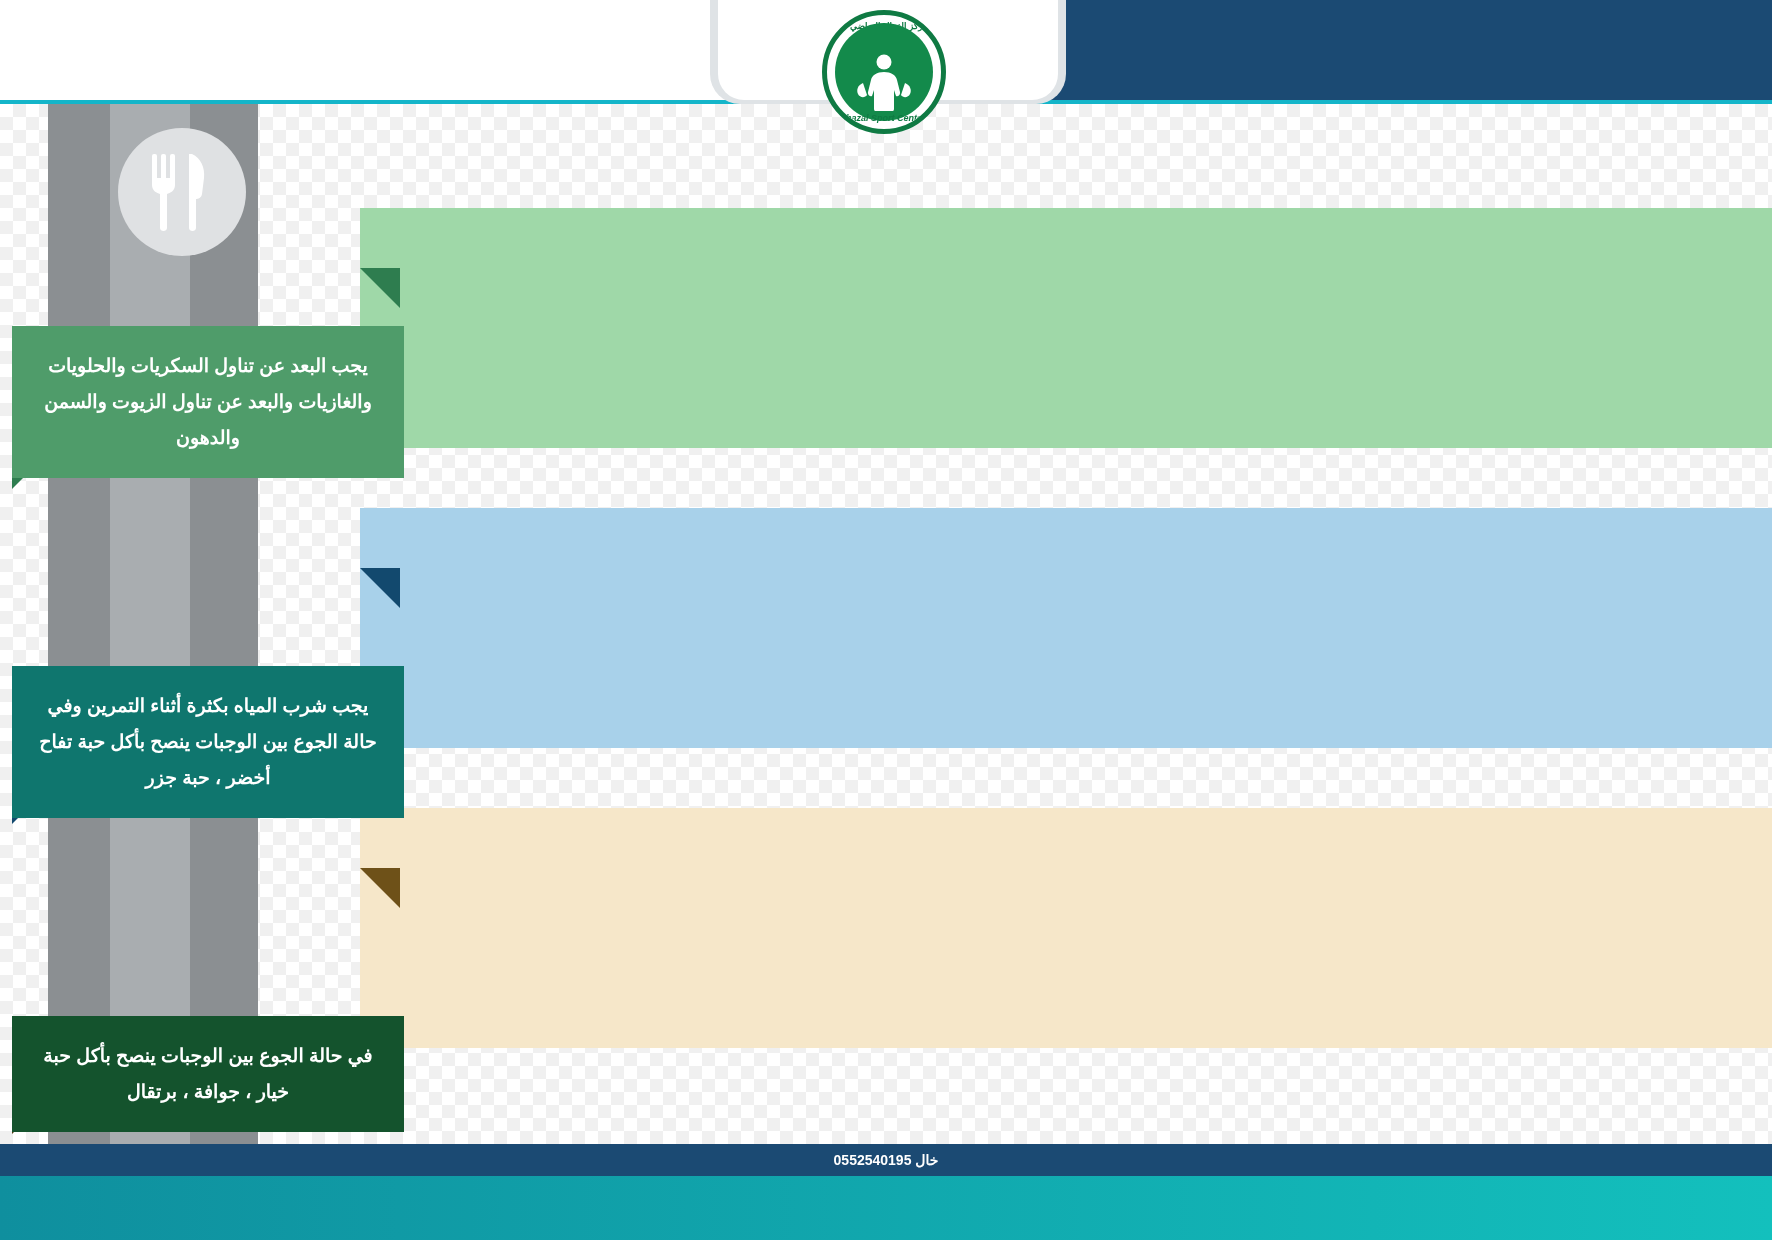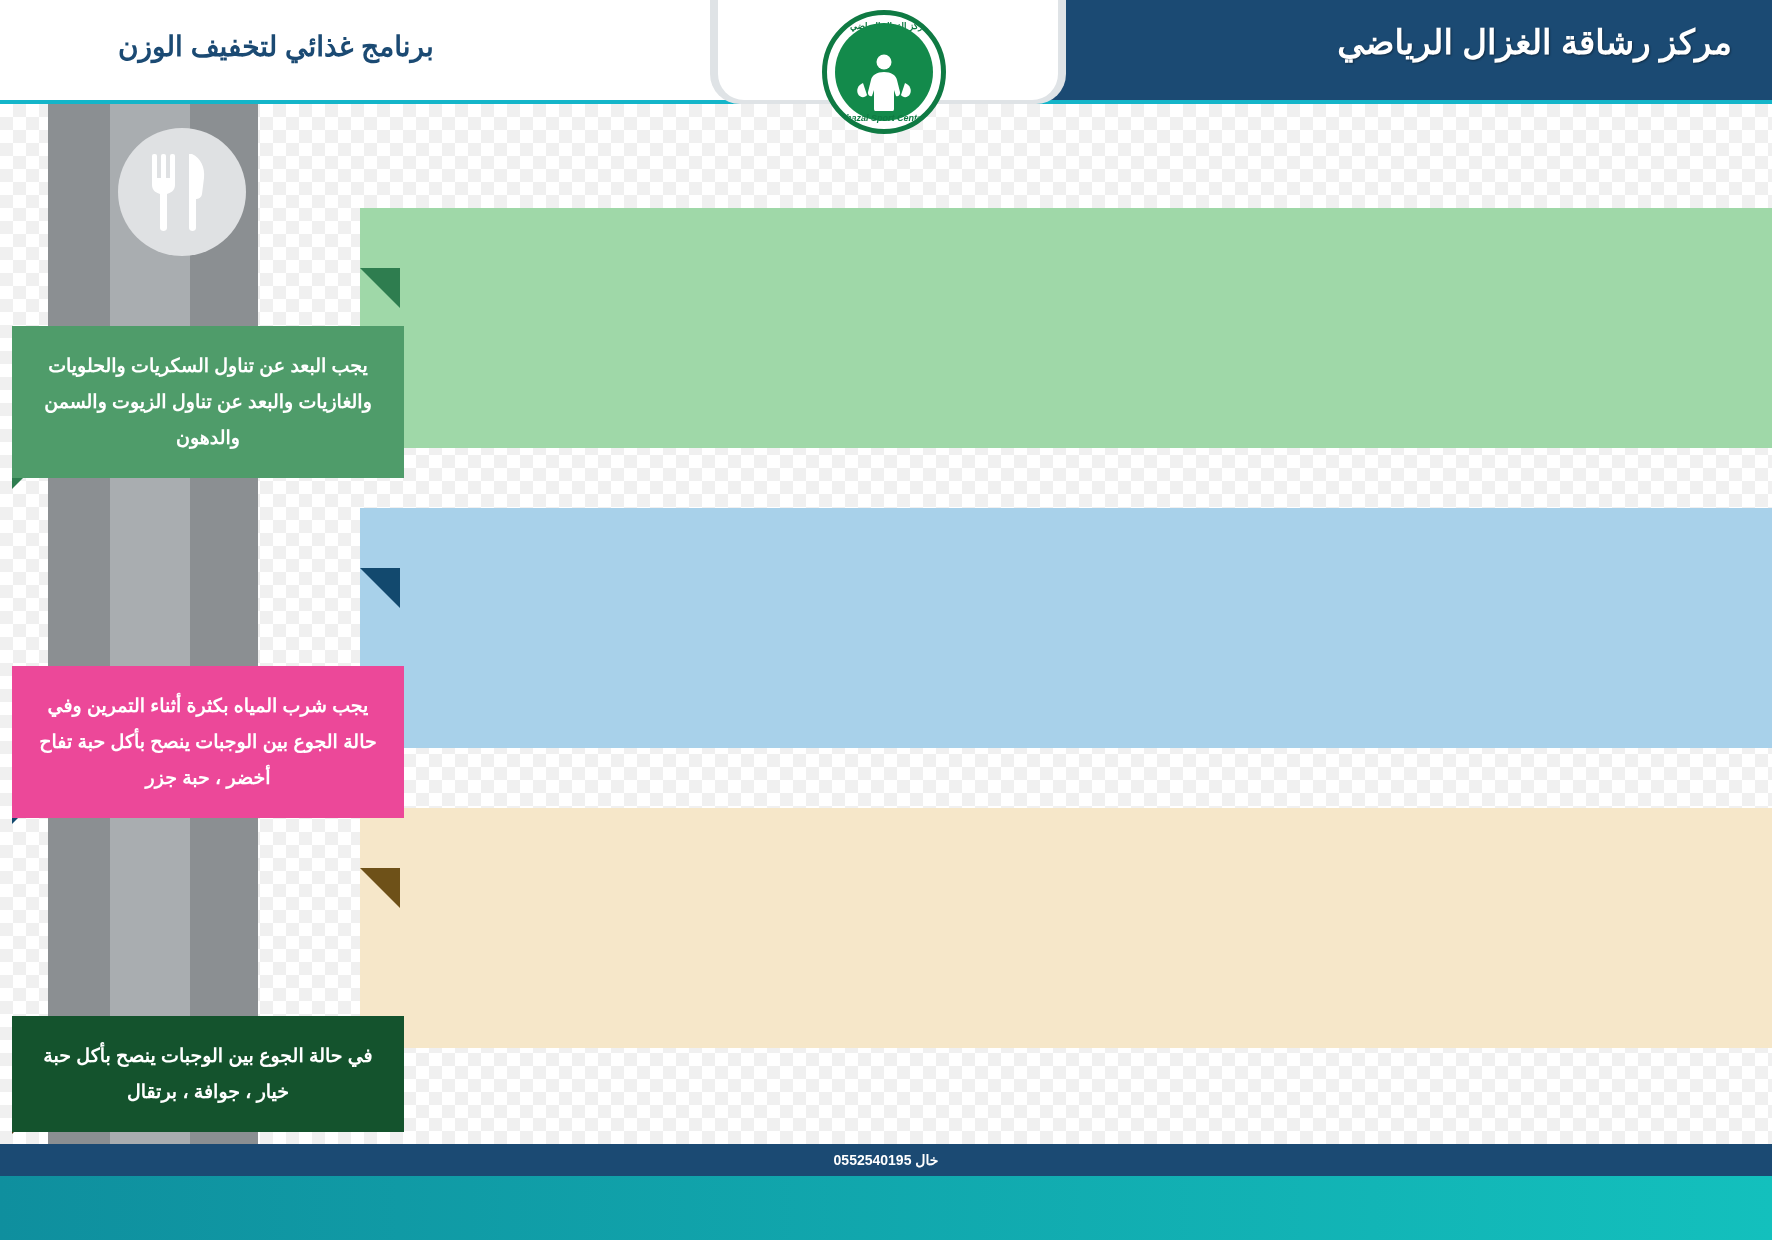--- a/index.html
+++ b/index.html
@@ -110,21 +110,21 @@
   .fold-2 { left:360px; top:568px; border-top:40px solid #12496e; border-left:40px solid transparent; }
   .fold-3 { left:360px; top:868px; border-top:40px solid #6e5118; border-left:40px solid transparent; }
 
   
   .note {
     position:absolute; z-index:4; width:392px;
     color:#ffffff; font-size:19px; line-height:1.9;
     padding:22px 26px; text-align:center; font-weight:bold;margin-top:6px;
   }
   .note-1 { left:12px; top:320px; background:#4f9c6a; }
-  .note-2 { left:12px; top:660px; background:#ec4899; }
+  .note-2 { left:12px; top:660px; background:#0f766e; }
   .note-3 { left:12px; top:1010px; background:#14532d; }
 
   .note-tail { position:absolute; width:0; height:0; z-index:3; }
   .note-tail-1 { left:12px; top:455px; border-left:34px solid #2e7d4f; border-bottom:34px solid transparent; }
   .note-tail-2 { left:12px; top:790px; border-left:34px solid #12496e; border-bottom:34px solid transparent; }
   .note-tail-3 { left:12px; top:1100px; border-left:34px solid #4d380f; border-bottom:34px solid transparent; }
 
   
   .meal-col { position:absolute; z-index:6; }
 
@@ -145,25 +145,23 @@
     position:absolute; left:0; top:1176px; width:1772px; height:64px;
     background:linear-gradient(90deg,#0f8f9e,#13c0bd); z-index:8;
   }
 </style>
 </head>
 <body>
 
 <div class="checker"></div>
 
 <div class="header">
-  <div class="header-left-title">مركز رشاقة الغزال الرياضي</div>
   <div class="header-white-panel"></div>
   <div class="header-notch-shadow"></div>
   <div class="header-notch"></div>
-  <div class="header-right-title">برنامج غذائي لتخفيف الوزن</div>
 </div>
 <div class="header-blue-strip"></div>
 
 <div class="logo">
   <div class="logo-circle">
     <div class="logo-arc-text">مركز الغزال الرياضي</div>
     <div class="logo-inner">
       <svg class="logo-figure" width="62" height="58" viewBox="0 0 62 58">
         <circle cx="31" cy="9" r="7.5" fill="#ffffff"></circle>
         <path d="M31 19 c-7 0 -12 3 -13 8 l-3 12 c-0.5 3 2 5 4 4 l2 -6 l0 19 c0 2 2 3 4 3 l12 0 c2 0 4 -1 4 -3 l0 -19 l2 6 c2 1 4.5 -1 4 -4 l-3 -12 c-1 -5 -6 -8 -13 -8 z" fill="#ffffff"></path>

